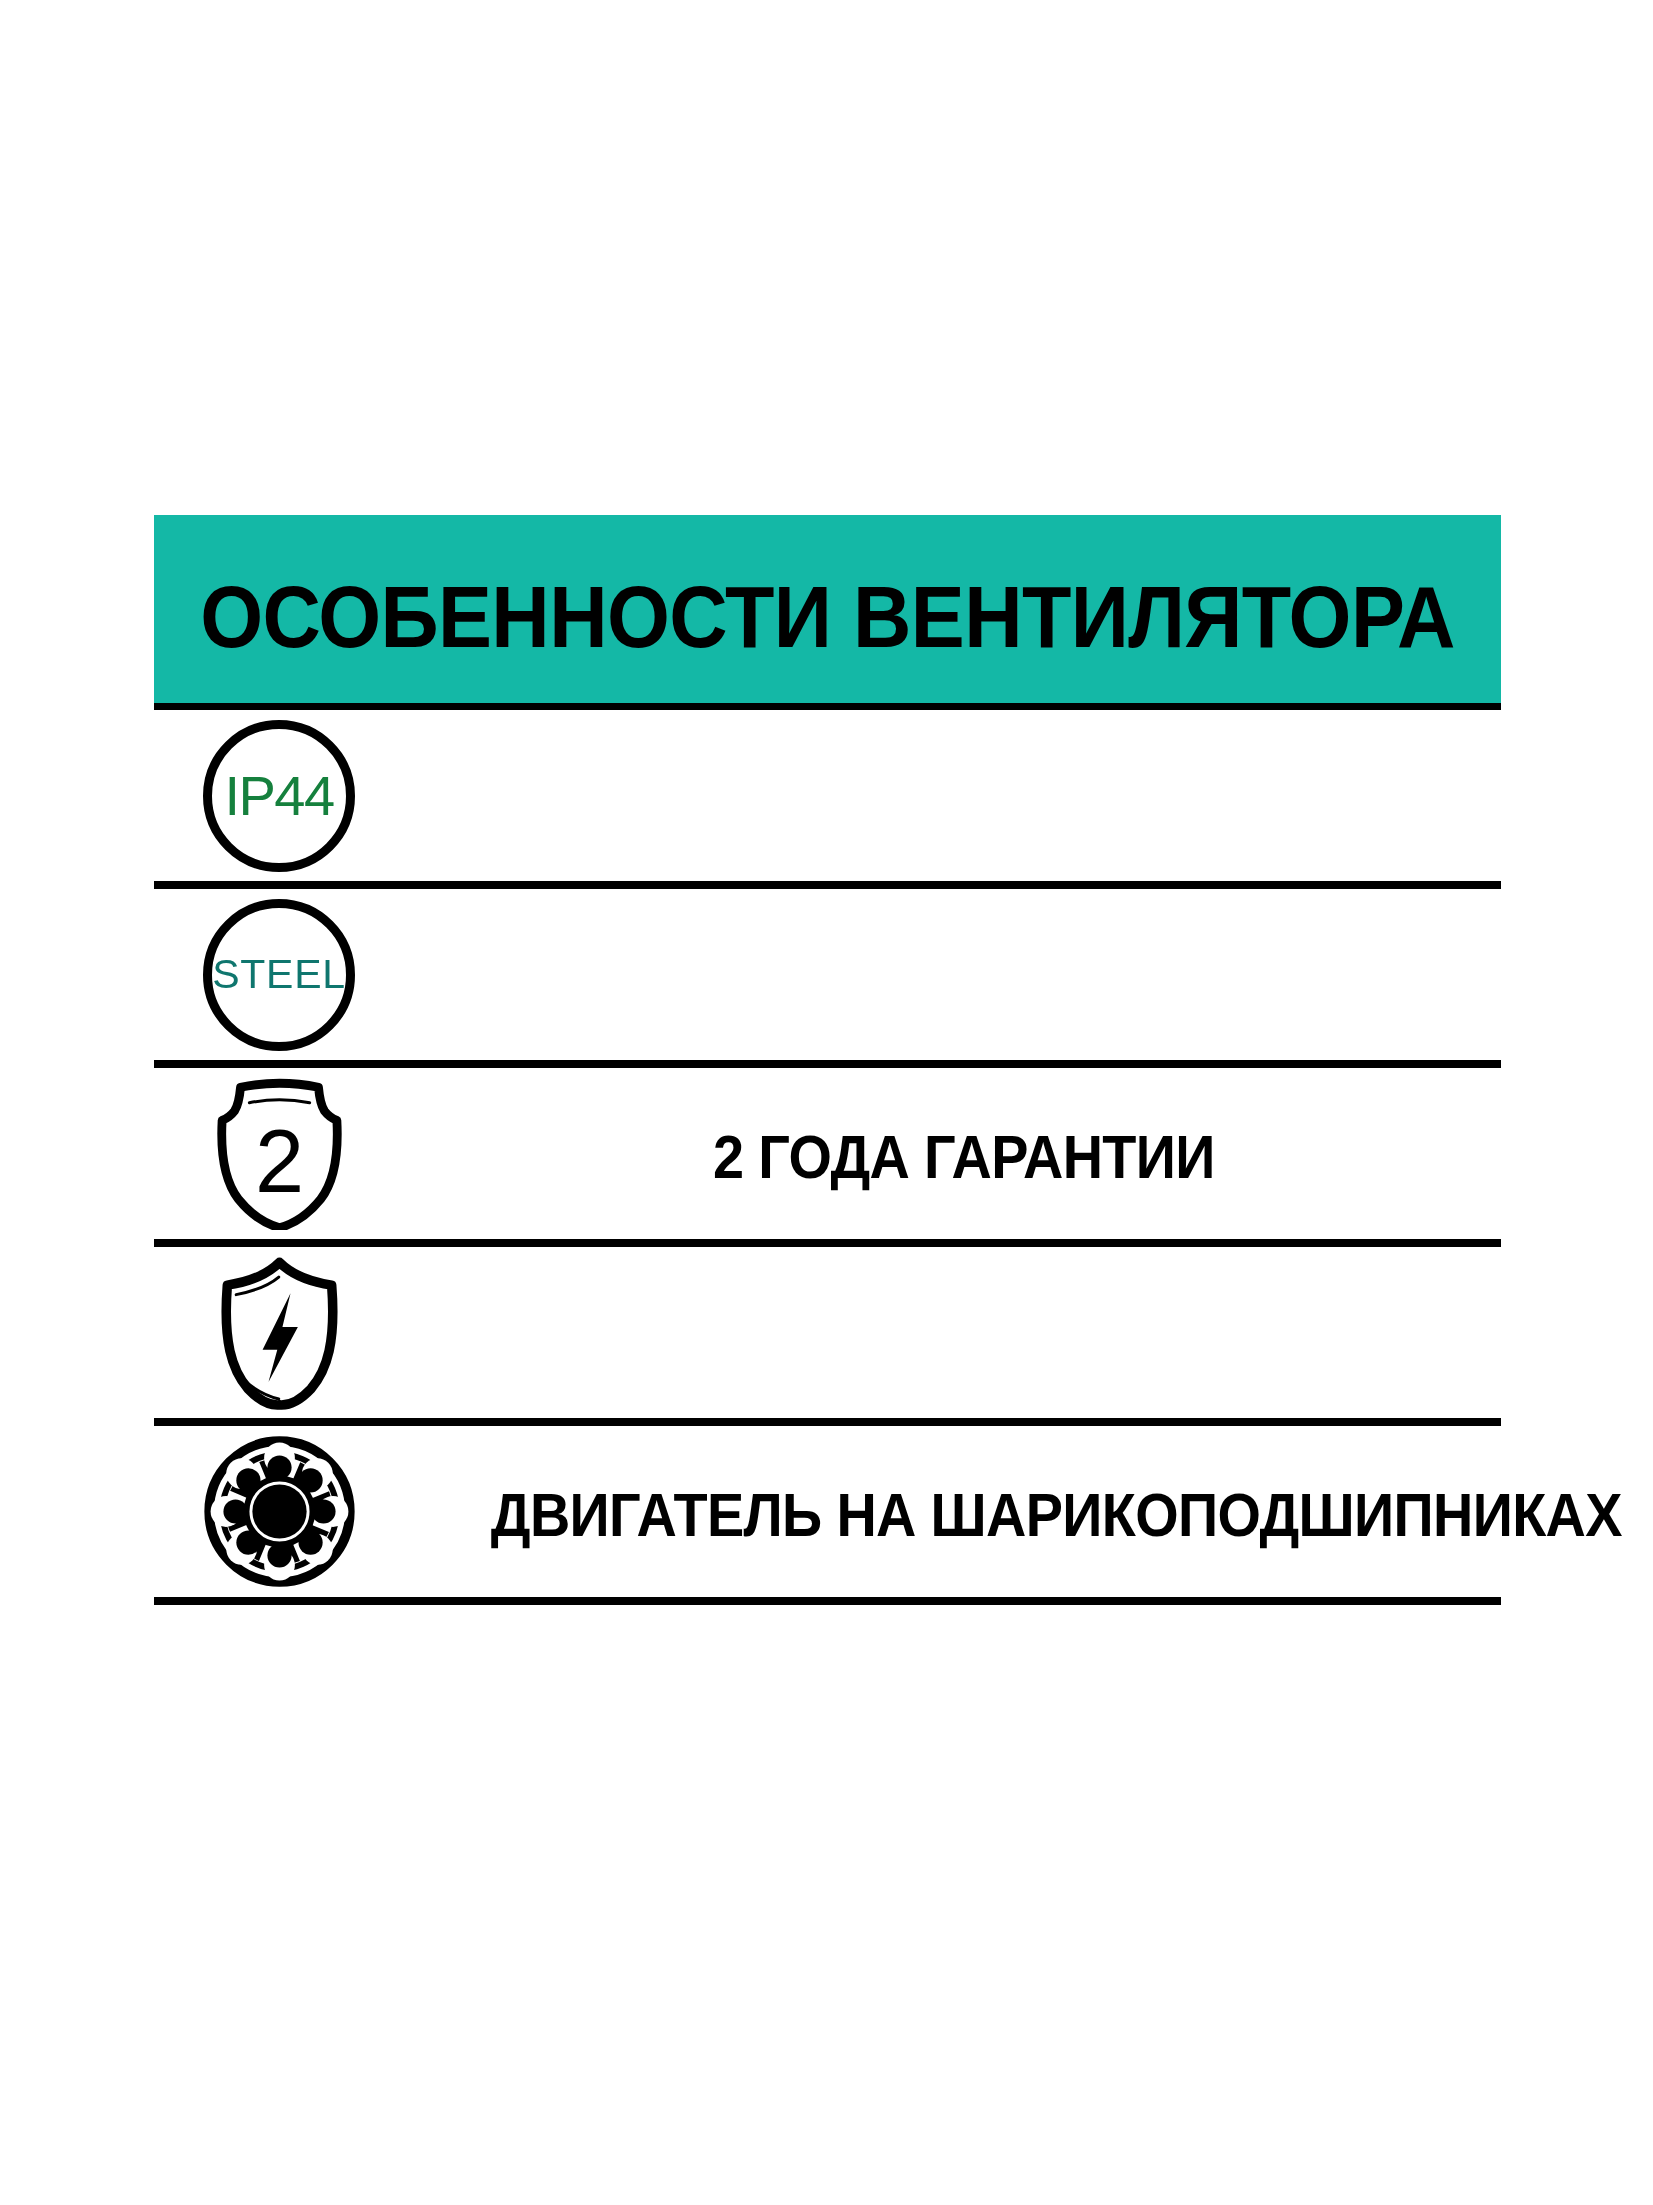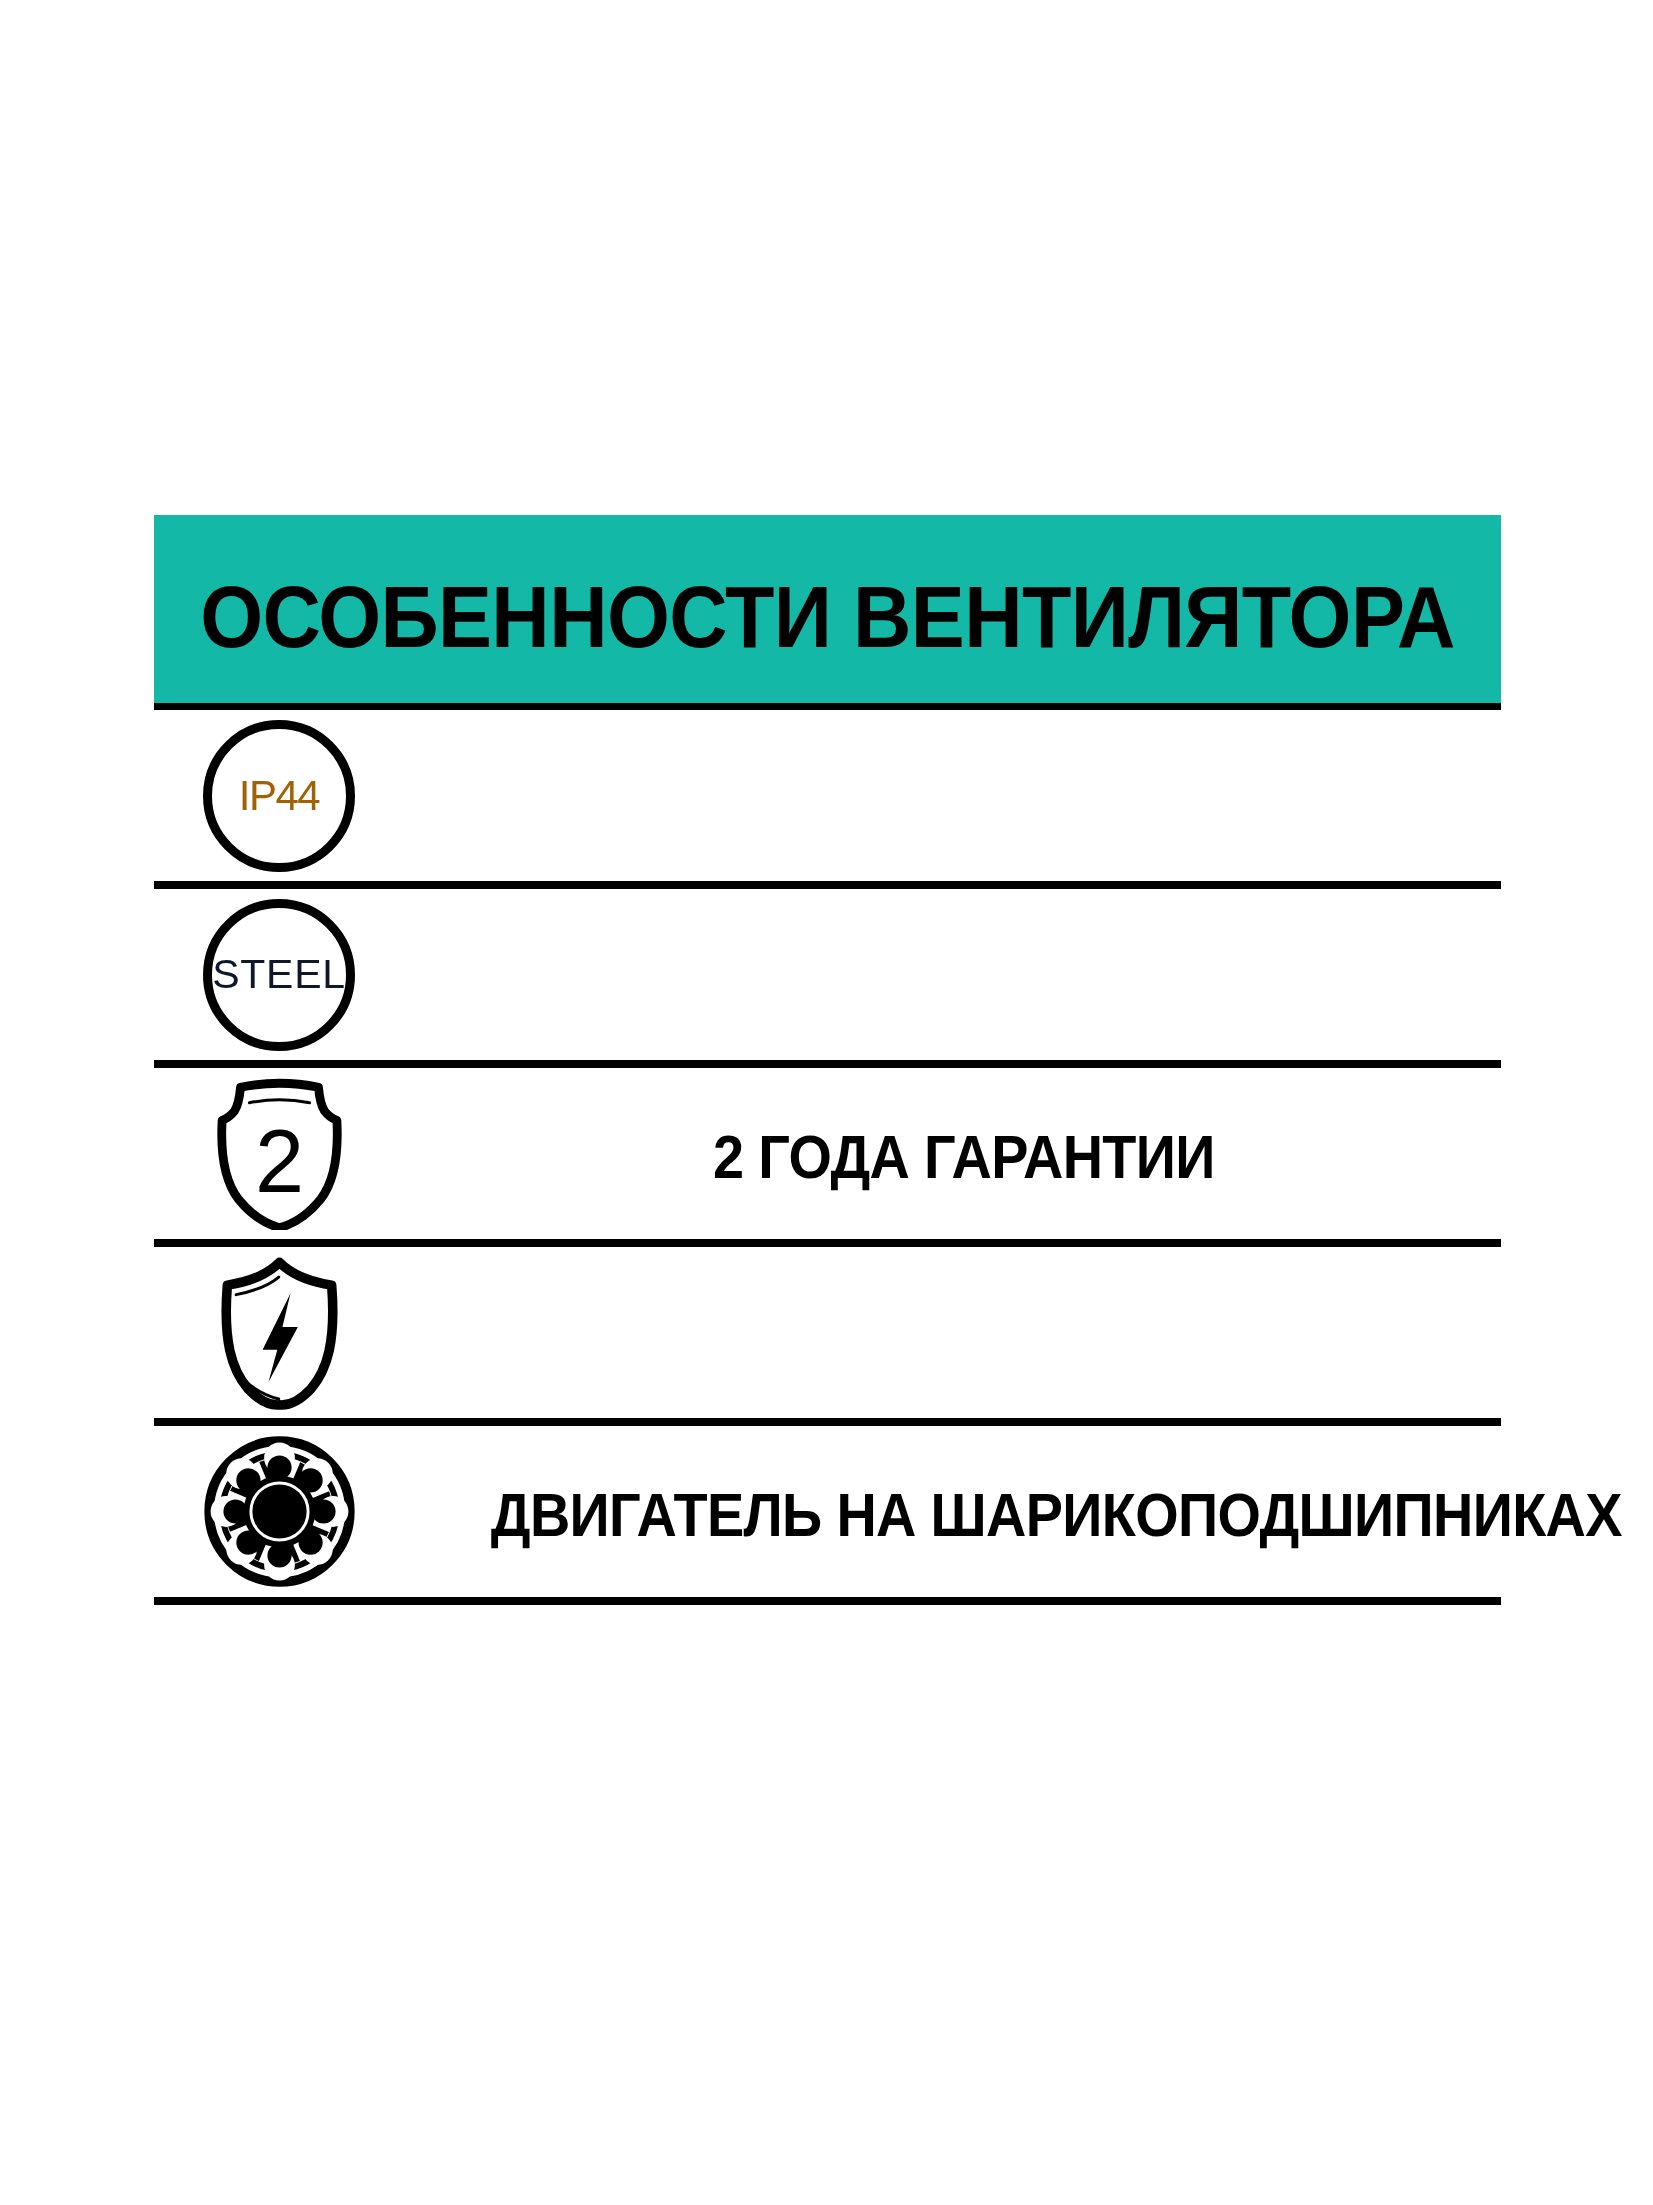--- a/index.html
+++ b/index.html
@@ -85,31 +85,31 @@
     height: 152px;
     box-sizing: border-box;
     border: 9.6px solid #000;
     border-radius: 50%;
     background: #fff;
     display: flex;
     align-items: center;
     justify-content: center;
   }
   .circle-badge .ip-text {
-    font-size: 42px;
+    font-size: 56px;
     font-weight: 400;
     letter-spacing: -1.5px;
-    color: #a16207;
+    color: #15803d;
     white-space: nowrap;
   }
   .circle-badge .steel-text {
     font-size: 41px;
     font-weight: 400;
     letter-spacing: 0.7px;
-    color: #0f172a;
+    color: #0f766e;
     white-space: nowrap;
   }
   svg { display: block; }
 </style>
 </head>
 <body>
 
 <div class="canvas">
   <div class="content">
 

